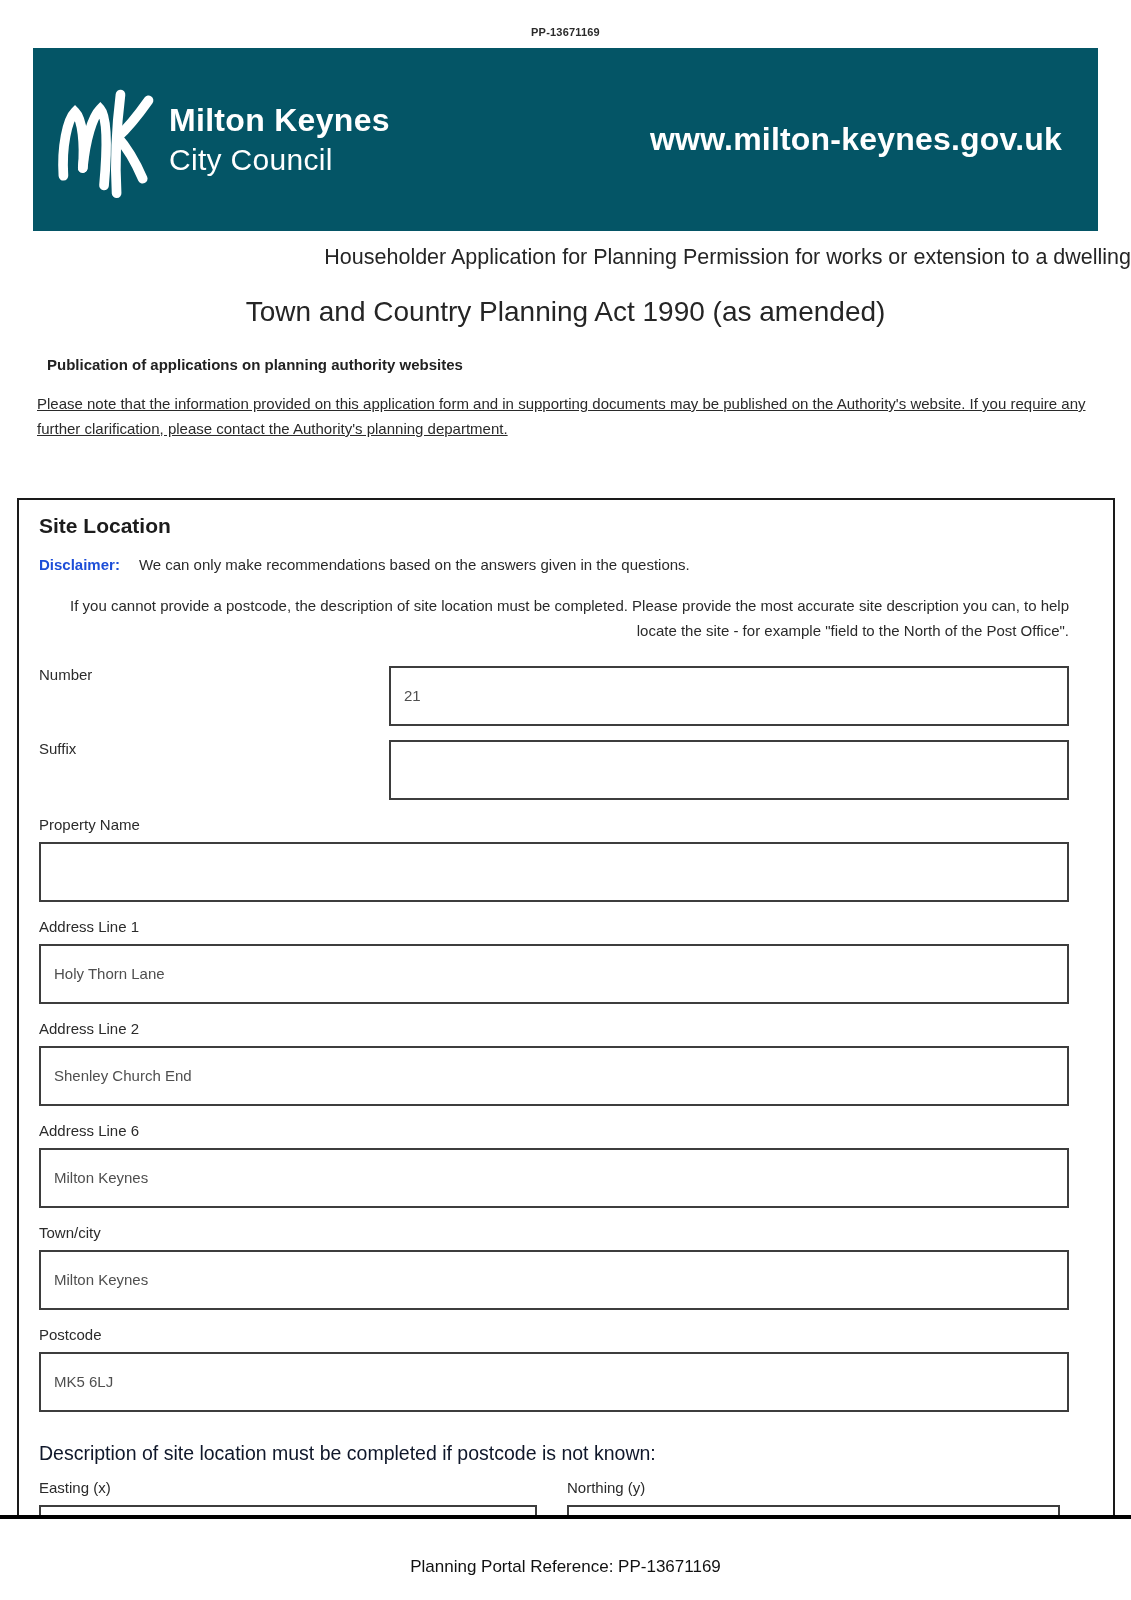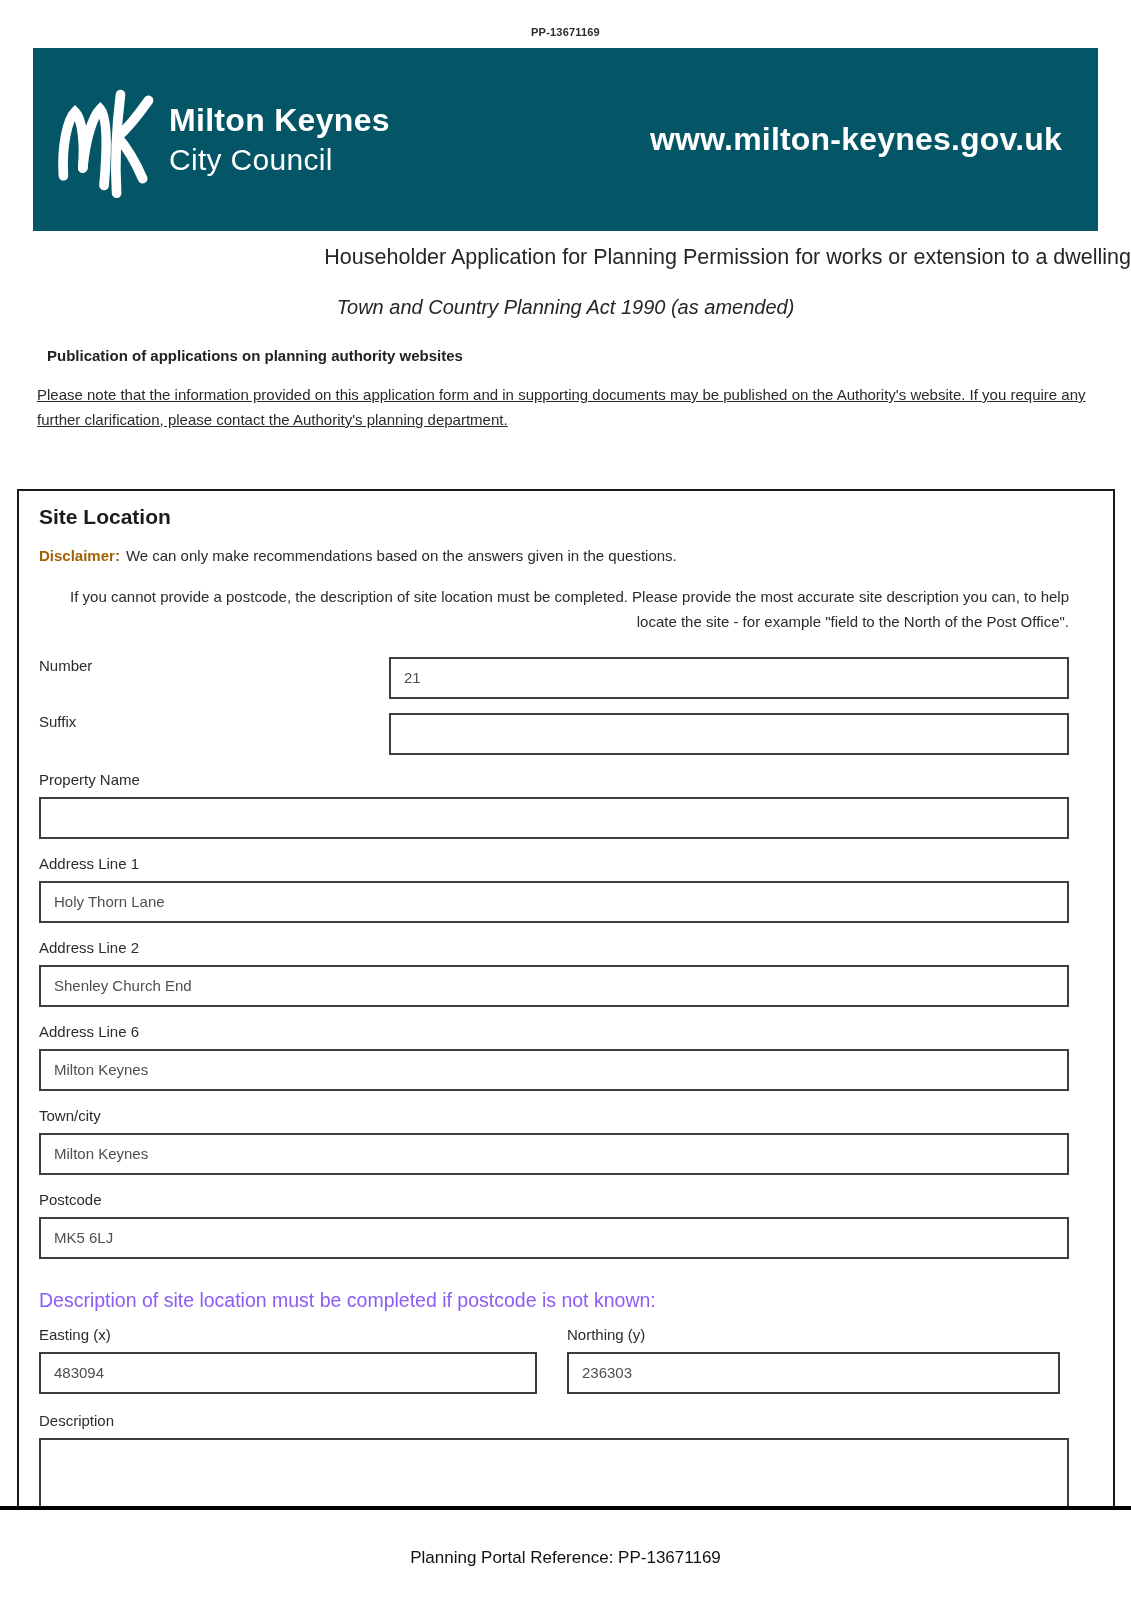--- a/index.html
+++ b/index.html
@@ -16,44 +16,44 @@
     margin:10px 33px 0 33px; height:183px; background:#045566;
     display:flex; align-items:center; justify-content:space-between;
   }
   .logo { display:flex; align-items:center; margin-left:16px; }
   .mk-mark { width:112px; height:118px; flex:0 0 auto; }
   .logo-text { color:#ffffff; margin-left:8px; }
   .logo-line1 { font-size:32px; font-weight:bold; letter-spacing:.3px; }
   .logo-line2 { font-size:30px; font-weight:normal; margin-top:4px; letter-spacing:.3px; }
   .site-url { color:#ffffff; font-weight:bold; font-size:32px; margin-right:36px; letter-spacing:.2px; }
   .title-main { margin-top:14px; text-align:right; font-size:21.5px; font-weight:normal; color:#252525; }
-  .title-sub  { margin-top:26px; text-align:center; font-size:20px; font-weight:normal; color:#252525;font-style:italic; }
+  .title-sub  { margin-top:26px; text-align:center; font-size:28px; font-weight:normal; color:#252525; }
   .pub-head { margin:28px 37px 0 47px; font-weight:bold; font-size:15px; color:#222; }
   .pub-body { margin:19px 37px 0 37px; width:1056px; font-size:15px; line-height:1.65; color:#2a2a2a;text-decoration:underline; }
   .site-box {
     margin:56px 16px 0 17px; width:1098px; height:1017px;
     border:2px solid #1a1a1a; border-bottom:none; overflow:hidden;
     padding:14px 44px 0 20px;
   }
   .section-head { font-size:21px; font-weight:bold; color:#1c1c1c; }
   .disclaimer { margin-top:18px; font-size:15px; color:#2a2a2a; }
-  .disclaimer strong { margin-right:6px; color:#a16207; }
+  .disclaimer strong { margin-right:19px; color:#1d4ed8; }
   .intro { margin-top:20px; font-size:15px; line-height:1.7; color:#2a2a2a;text-align:right; }
   .row-inline { display:flex; align-items:flex-start; margin-top:22px; }
   .row-inline + .row-inline { margin-top:14px; }
   .row-inline label { flex:0 0 350px; font-size:15px; color:#2b2b2b; }
   .row-inline .input { flex:1; }
   .input {
-    display:block; width:100%; height:42px; background:#fff;
+    display:block; width:100%; height:60px; background:#fff;
     border:2px solid #3d3d3d; color:#4f4f4f; font-size:15px;
     font-family:"Liberation Sans", sans-serif; padding:0 13px; outline:none;
   }
   .stack { margin-top:16px; }
   .stack label { display:block; font-size:15px; color:#2b2b2b; margin-bottom:9px; }
-  .desc-head { margin-top:30px; font-size:19.5px; font-weight:normal; color:#8b5cf6; }
+  .desc-head { margin-top:30px; font-size:19.5px; font-weight:normal; color:#0f172a; }
   .coords { display:flex; margin-top:14px; }
   .coords .col-e { width:498px; margin-right:30px; }
   .coords .col-n { width:493px; }
   .coords label { display:block; font-size:15px; color:#2b2b2b; margin-bottom:9px; }
   .stack-desc { margin-top:18px; }
   .textarea { height:120px; resize:none; padding-top:10px; }
   .divider { width:1131px; height:4px; background:#000; }
   .footer { margin-top:38px; text-align:center; font-size:17px; color:#111; }
 </style>
 </head>

